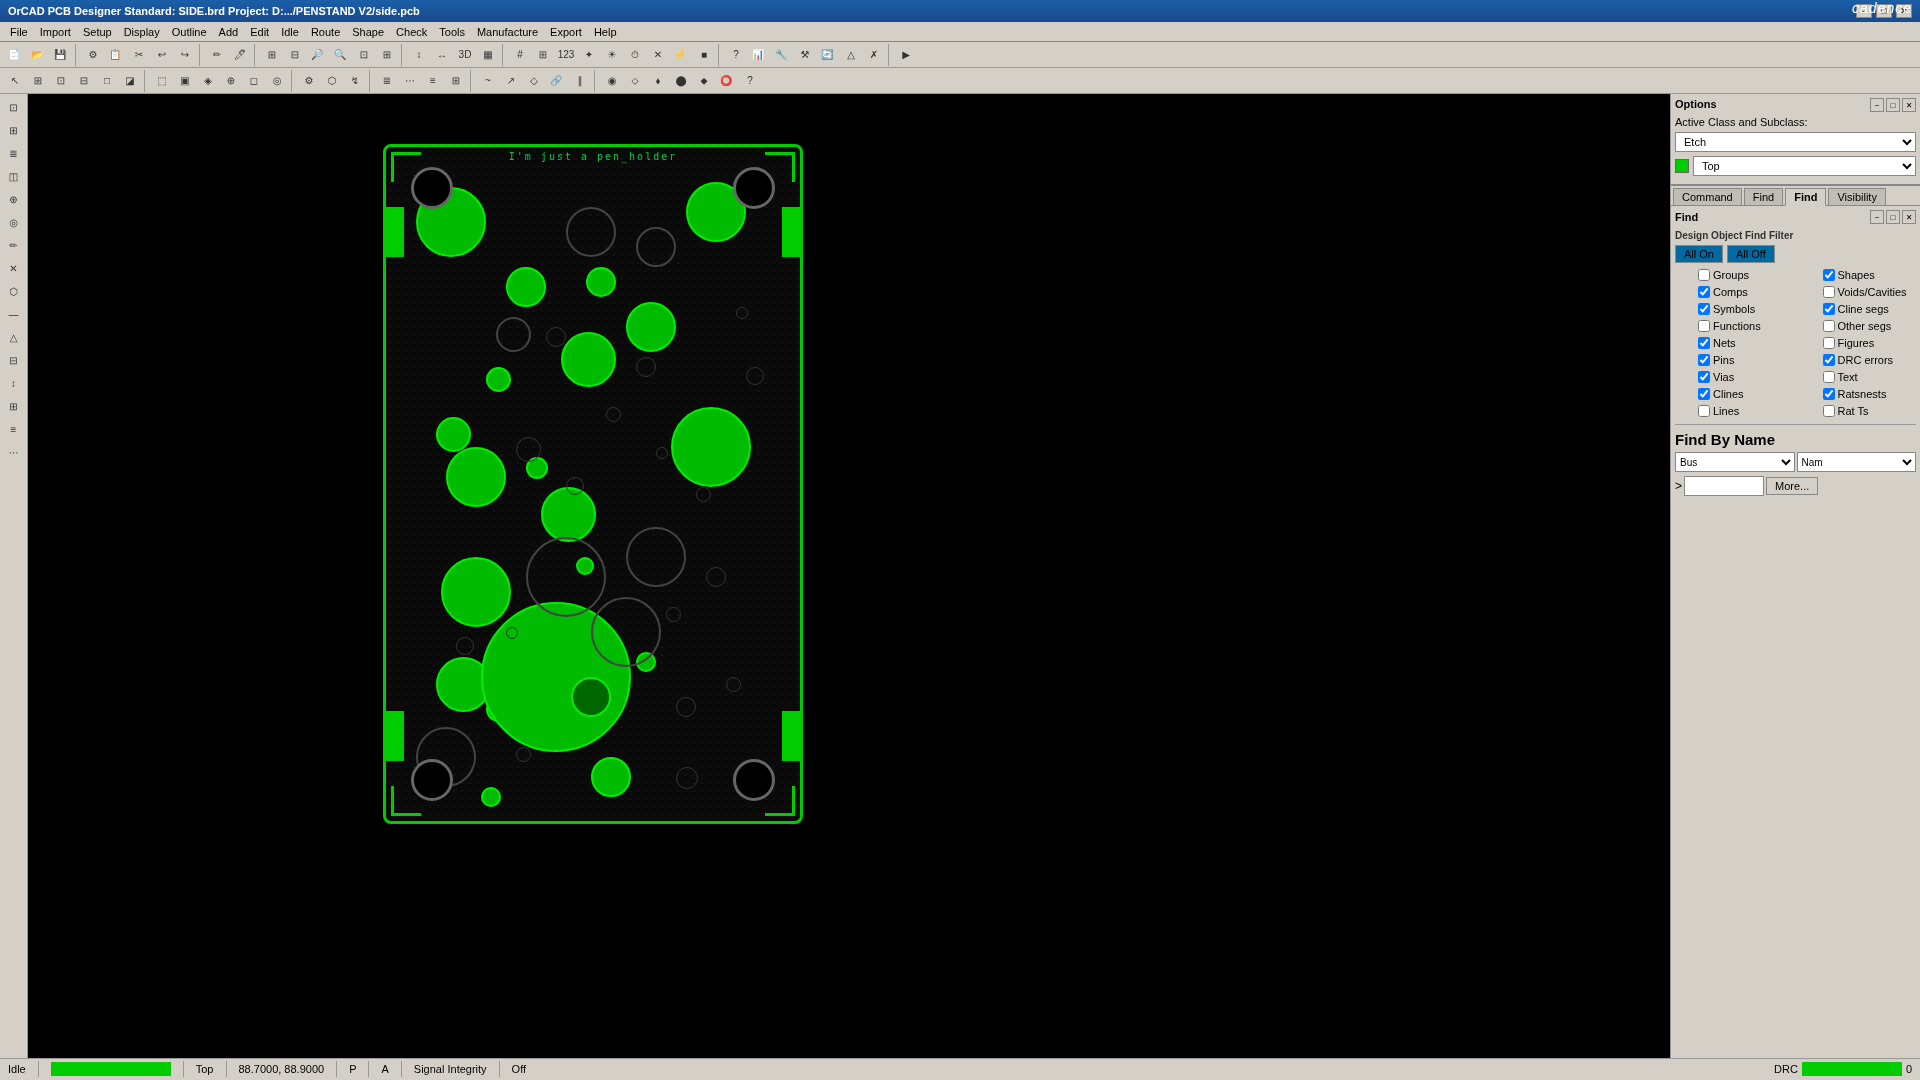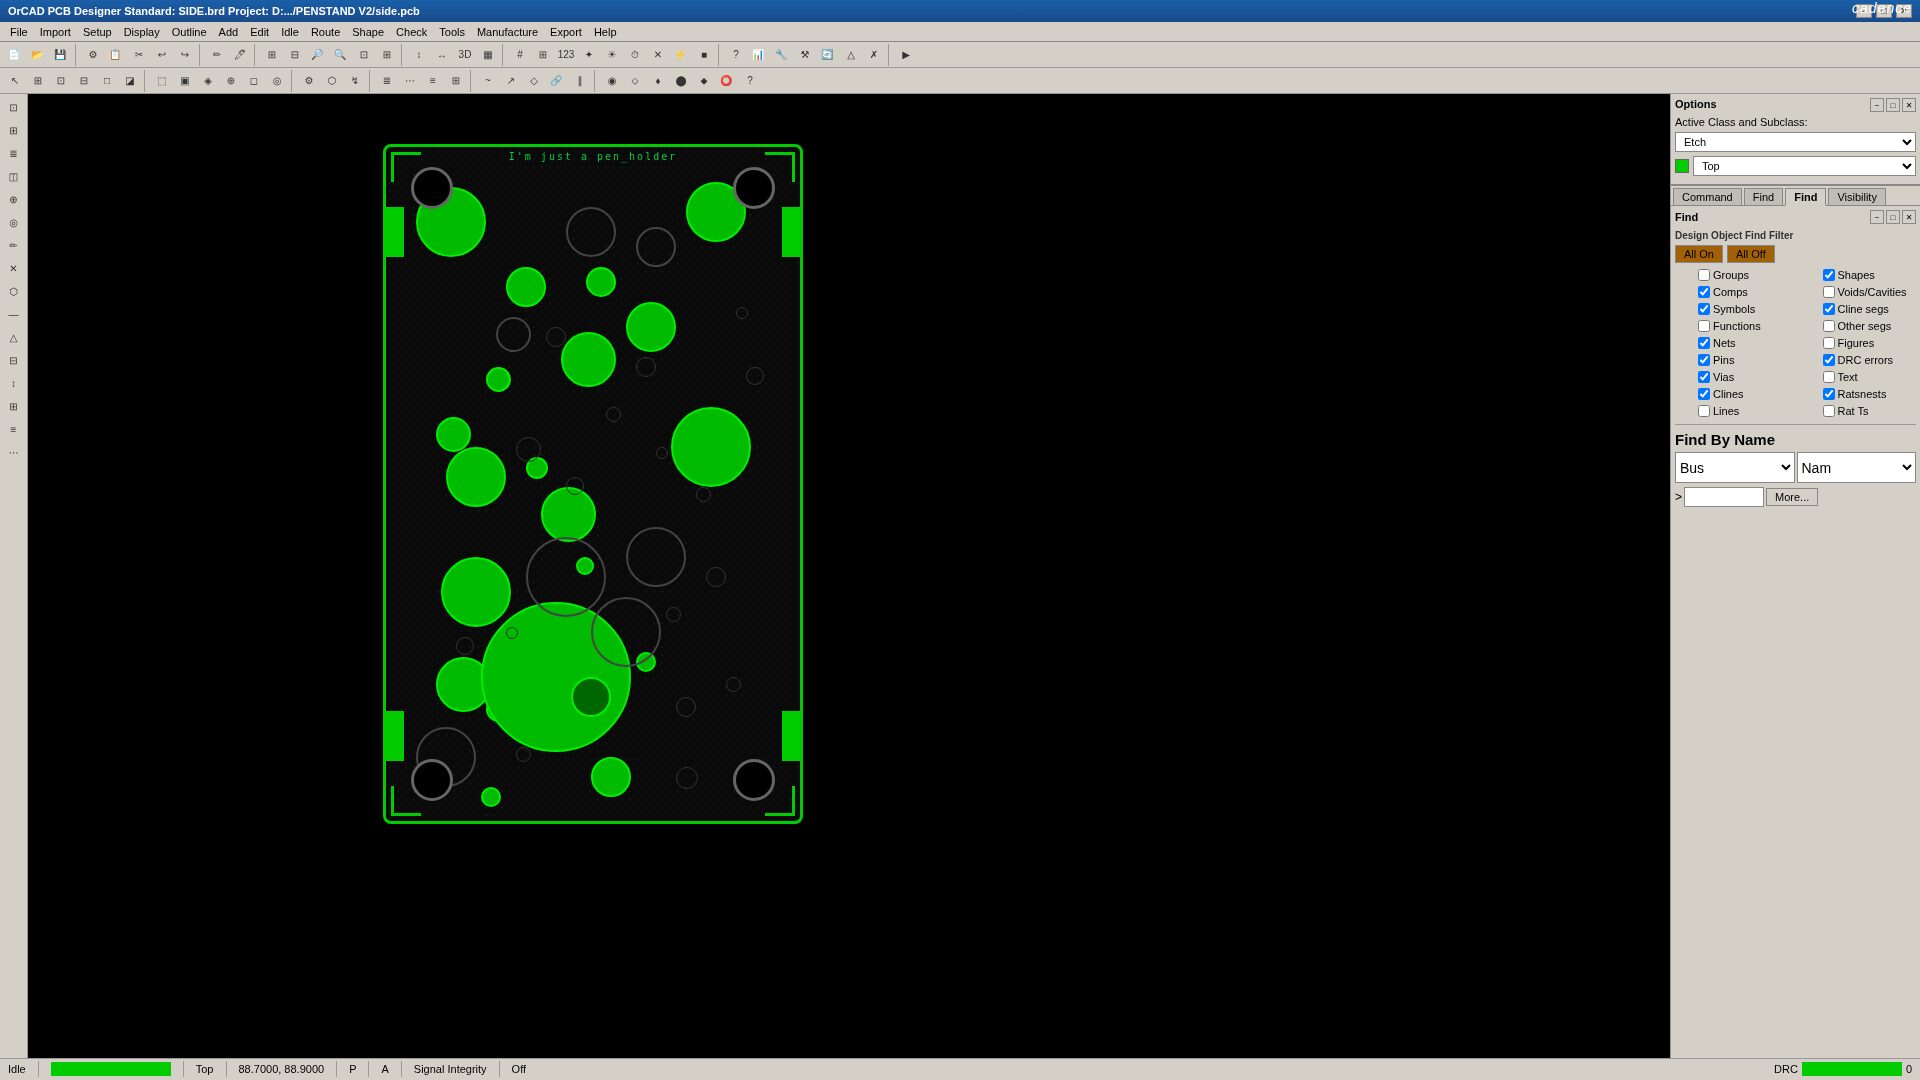--- a/index.html
+++ b/index.html
@@ -291,21 +291,21 @@
       gap: 2px 8px;
     }
 
     .btn-row {
       display: flex;
       gap: 4px;
       margin-bottom: 6px;
     }
     .small-btn {
       padding: 2px 8px;
-      background: #a16207;
+      background: #0369a1;
       border: 1px solid #888;
       font-size: 11px;
       cursor: pointer;
     }
 
     .divider-line {
       height: 1px;
       background: #999;
       margin: 4px 0;
     }
@@ -313,24 +313,24 @@
     .find-by-name-section { margin-top: 6px; }
     .find-by-name-label { font-size: 15px; font-weight: bold; margin-bottom: 4px; }
     .find-input-row {
       display: flex;
       gap: 2px;
       align-items: center;
       margin-bottom: 4px;
     }
     .find-select {
       flex: 1;
-      height: 31px;
+      height: 20px;
       background: white;
       border: 1px solid #888;
-      font-size: 14px;
+      font-size: 10px;
       appearance: auto;
     }
     .find-text-input {
       width: 80px;
       height: 20px;
       border: 1px solid #888;
       font-size: 11px;
       padding: 1px 3px;
     }
     .more-btn {

